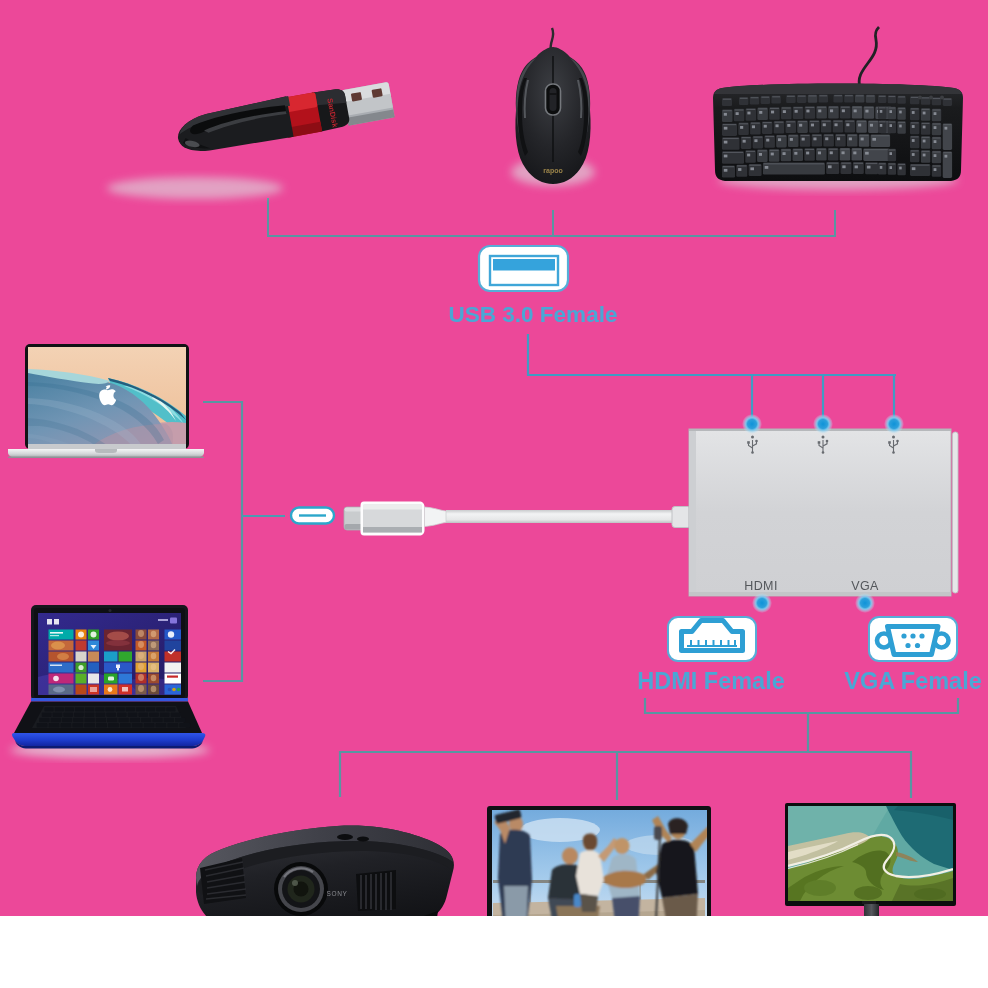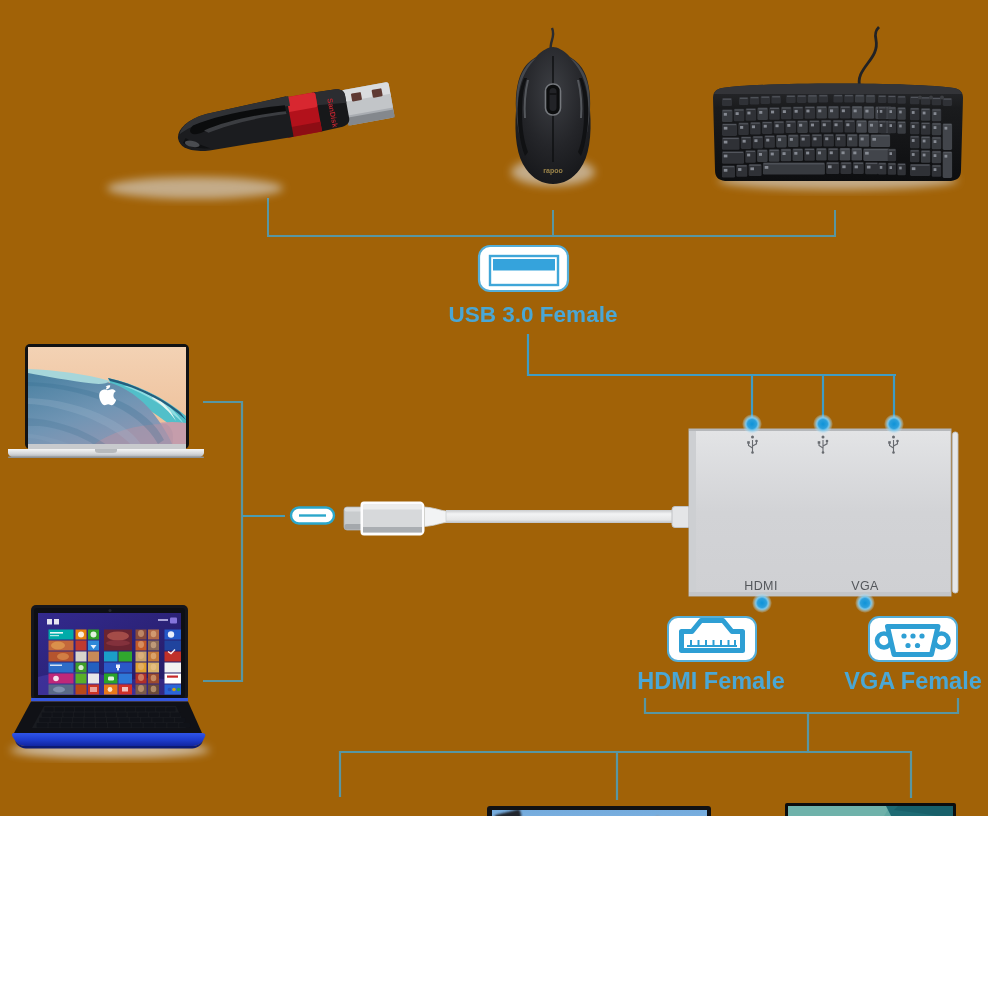--- a/index.html
+++ b/index.html
@@ -1,16 +1,16 @@
 <!DOCTYPE html>
 <html><head>
 <meta charset="utf-8">
 <style>
   html,body{margin:0;padding:0;background:#ffffff;}
-  #wrap{position:relative;width:988px;height:816px;background:#a16207;overflow:hidden;}
+  #wrap{position:relative;width:988px;height:916px;background:#ec4899;overflow:hidden;}
   svg{display:block;}
   text{font-family:"Liberation Sans",sans-serif;}
 </style>
 </head>
 <body>
 <div id="wrap">
 <svg width="988" height="988" viewBox="0 0 988 988">
 <defs>
   <linearGradient id="silvG" x1="0" y1="0" x2="0" y2="1">
     <stop offset="0" stop-color="#e3e4e6"></stop>

